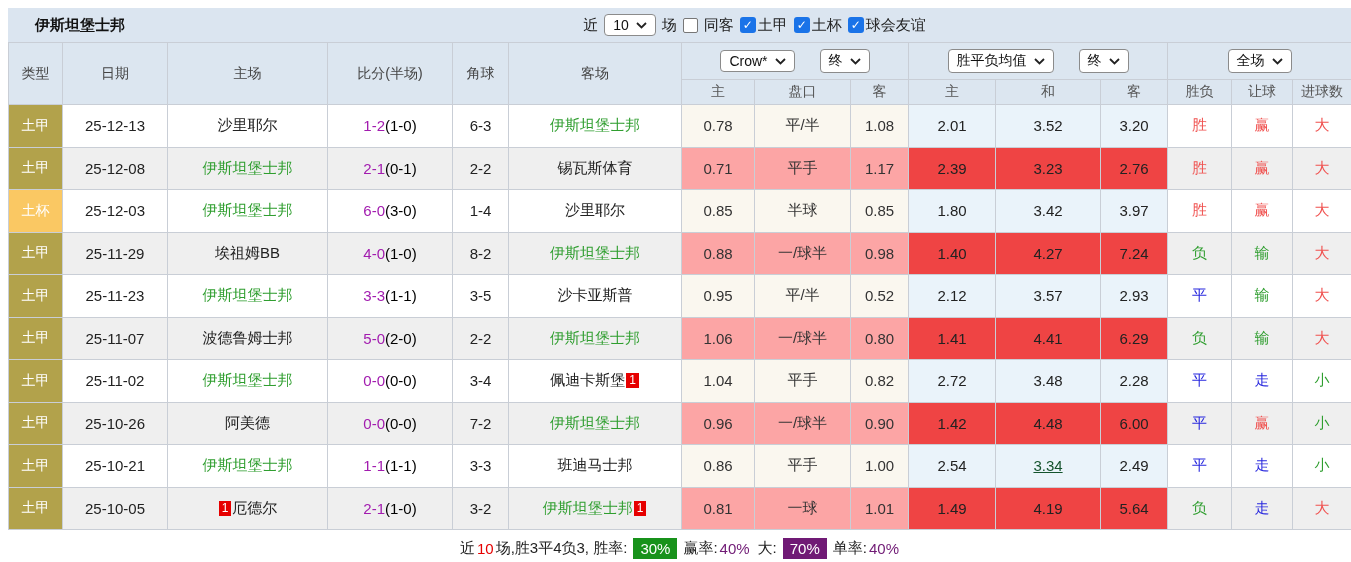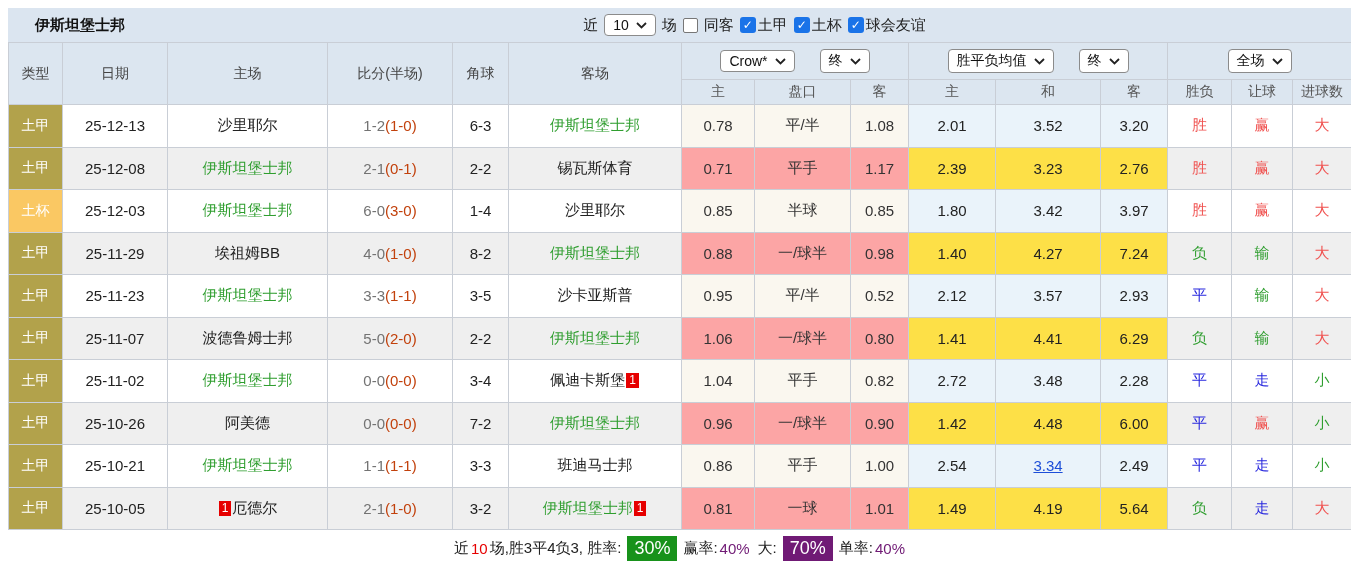--- a/index.html
+++ b/index.html
@@ -17,39 +17,39 @@
   
   table{border-collapse:collapse;table-layout:fixed;margin-left:8px;width:1343px;}
   th,td{border:1px solid #c9ced6;text-align:center;padding:0;overflow:hidden;white-space:nowrap;}
   thead th{background:#dce6f0;font-weight:normal;color:#444;font-size:14px;}
   .ddrow th{height:36px;}
   .subrow th{height:24px;font-size:14px;color:#555;}
   .ddcell{display:flex;align-items:center;justify-content:center;gap:25px;}
   tbody td{height:41.5px;font-size:15px;color:#222;}
   tbody tr.alt td{background:#efefef;}
   tbody tr.alt td.hcol{background:#fca5a5;}
-  tbody tr.alt td.acol{background:#fde047;}
+  tbody tr.alt td.acol{background:#ef4444;}
   td.hcol{background:#faf7ef;color:#333;}
   td.acol{background:#eaf3fa;}
   td.type{color:#fff;font-size:14px;}
   td.type.lg{background:#b2a24b;}
   td.type.cup{background:#fac863;}
   .green{color:#2f9e2f;}
-  .score{color:#737373;}
-  .half{color:#c2410c;}
+  .score{color:#a21caf;}
+  .half{color:#000000;}
   .c-red{color:#f05250;}
   .c-green{color:#2f9e2f;}
   .c-blue{color:#2727de;}
-  .hot{color:#1d4ed8;text-decoration:underline;}
+  .hot{color:#14532d;text-decoration:underline;}
   .badge1{display:inline-block;background:#e60000;color:#fff;font-size:12px;line-height:15px;padding:0 3px;margin:0 1px;vertical-align:1px;}
   
   .footer{margin-left:8px;height:36px;display:flex;align-items:center;justify-content:center;font-size:15px;color:#222;gap:2px;}
   .footer .red{color:#e60000;}
   .footer .blue{color:#701a75;}
-  .pbadge{color:#fff;padding:2px 7px;margin:6px 4px;font-size:18px;}
+  .pbadge{color:#fff;padding:2px 7px;margin:6px 4px;font-size:15px;}
   .pb-green{background:#18921b;}
   .pb-red{background:#701a75;}
 </style>
 </head>
 <body>
 
 <div class="wrap">
 
   <div class="topbar">
     <span class="title">伊斯坦堡士邦</span>

